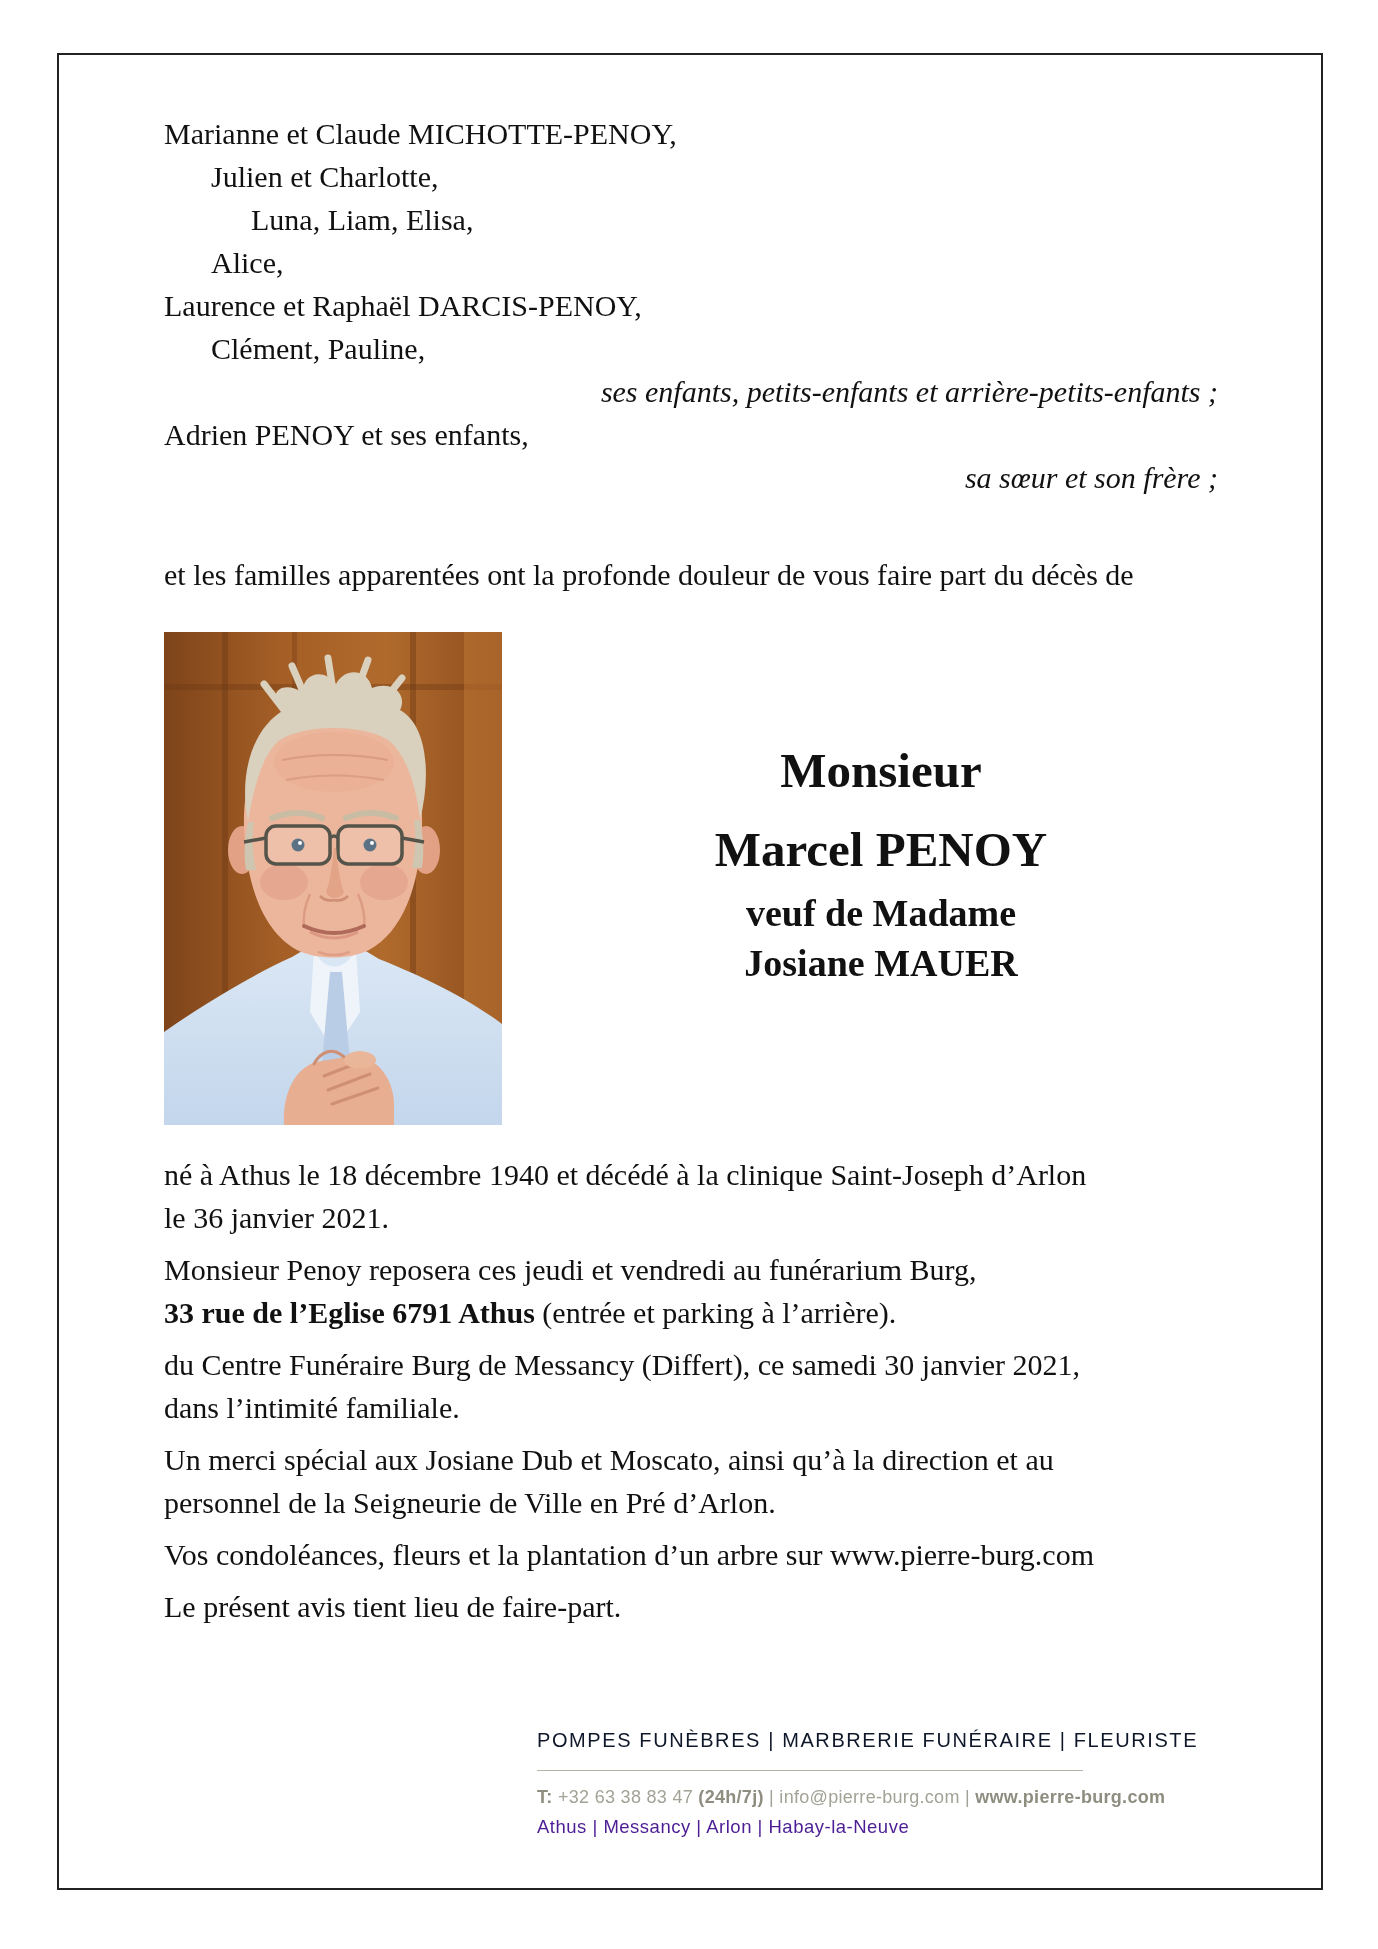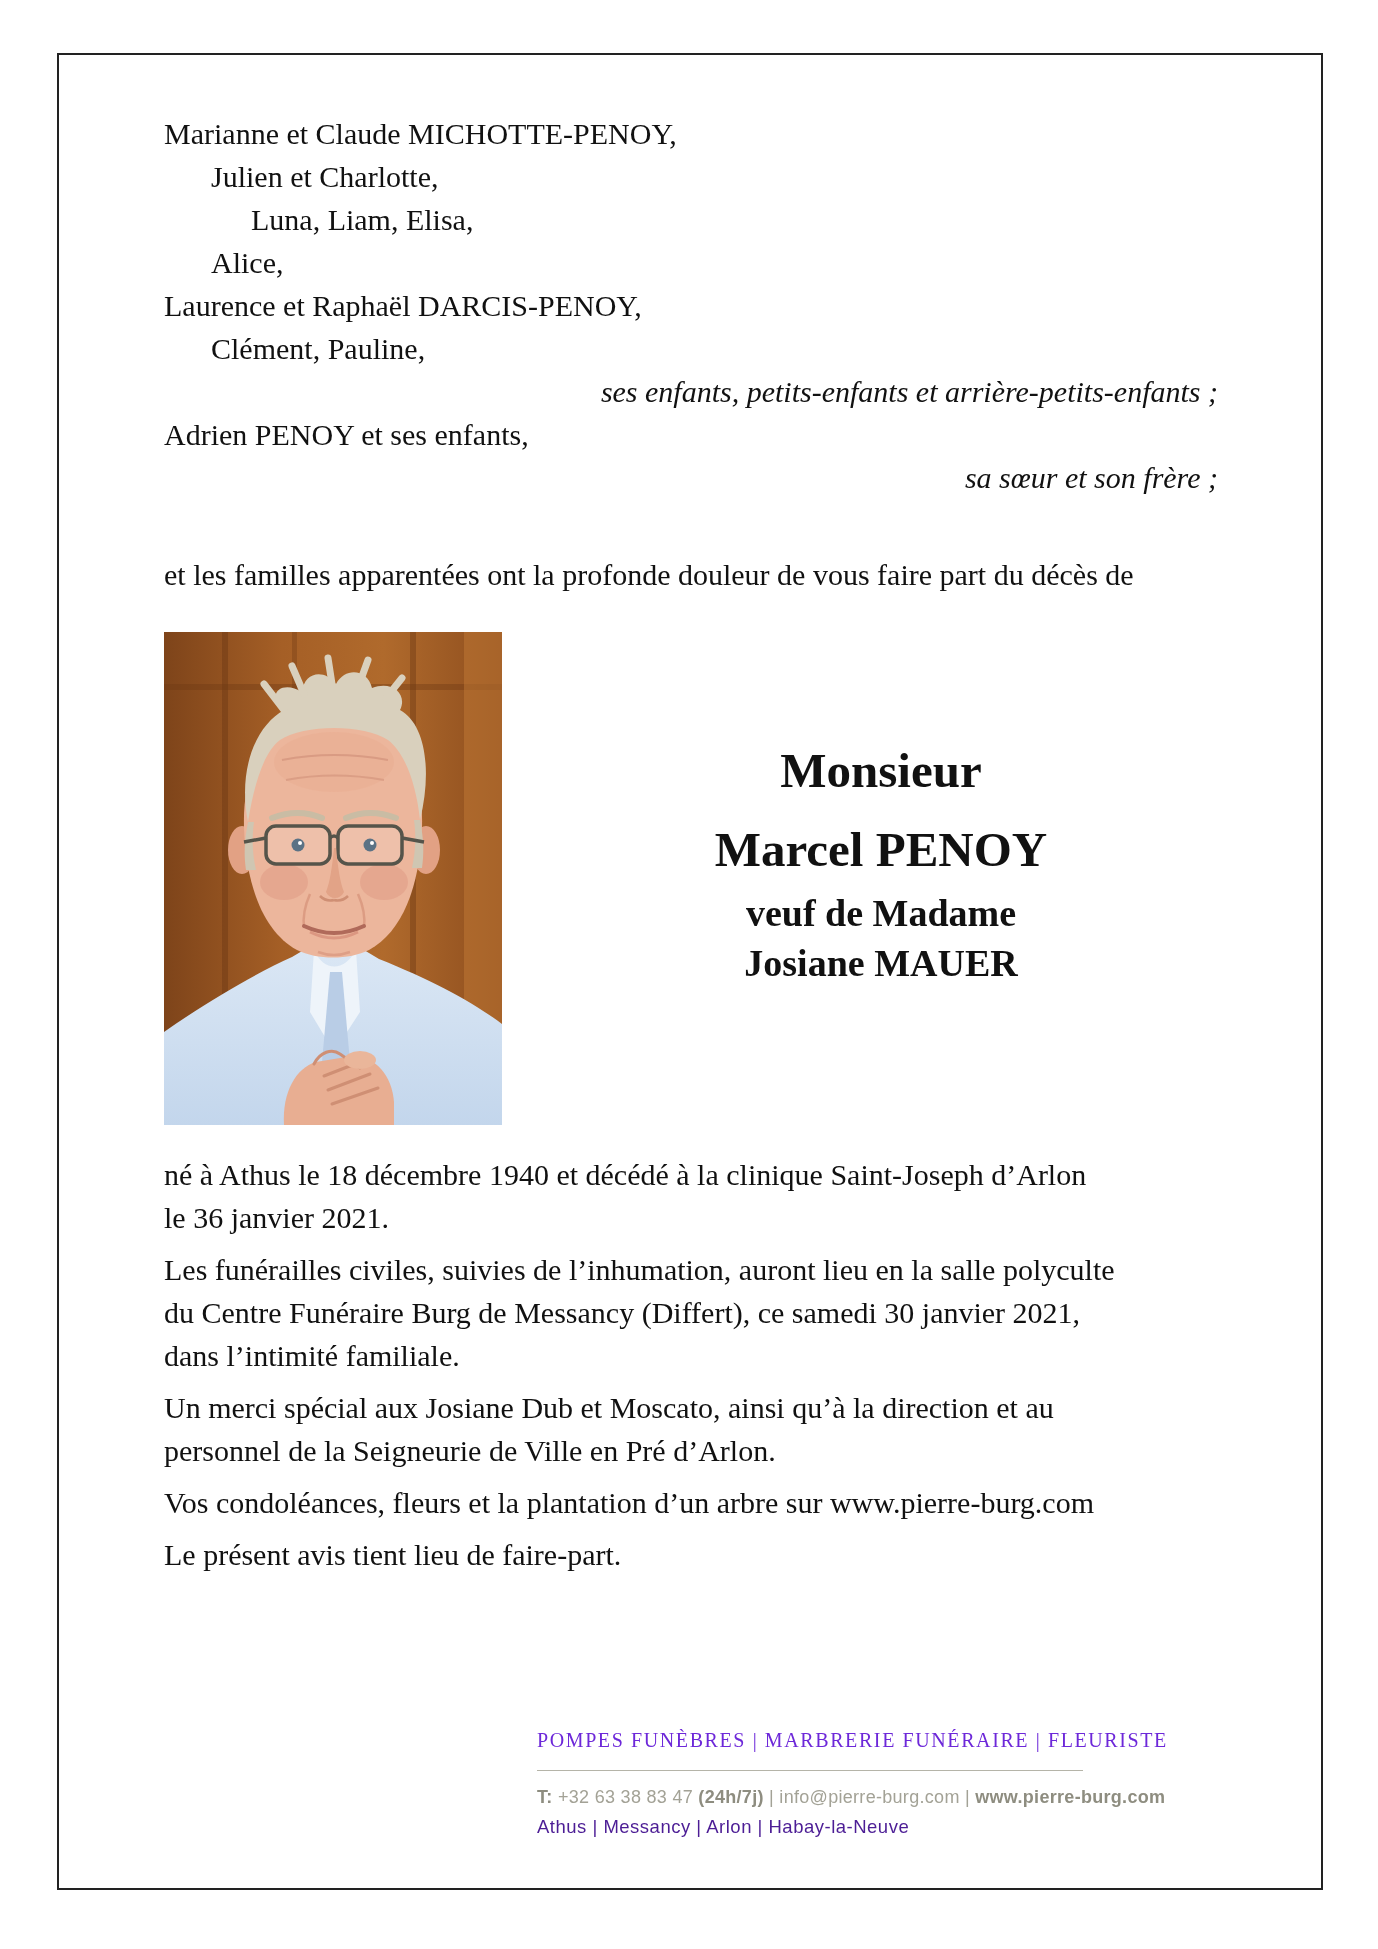--- a/index.html
+++ b/index.html
@@ -54,22 +54,22 @@
     display:flex;align-items:flex-end;
     color:#8a897c;
   }
   .logo-rest{
     font-family:"Liberation Serif", serif;
     font-size:72px;line-height:1;letter-spacing:-1px;
     margin-left:-4px;margin-bottom:-13px;
   }
   .f-services{
     position:absolute;left:537px;top:1729px;width:560px;
-    font-family:Liberation Serif, serif;
-    font-size:20px;letter-spacing:1.6px;color:#6d28d9;white-space:nowrap;
+    font-family:Liberation Sans, sans-serif;
+    font-size:20px;letter-spacing:1.6px;color:#0f172a;white-space:nowrap;
   }
   .f-divider{
     position:absolute;left:537px;top:1770px;width:546px;height:0;
     border-top:1px solid #b5b4a8;
   }
   .f-contact{
     position:absolute;left:537px;top:1787px;width:600px;
     font-family:"Liberation Sans", sans-serif;
     font-size:18px;letter-spacing:.3px;color:#a3a296;white-space:nowrap;
   }
@@ -180,21 +180,24 @@
   <div class="t-line t-name">Marcel PENOY</div>
   <div class="t-line t-widow1">veuf de Madame</div>
   <div class="t-line t-widow2">Josiane MAUER</div>
 
   <div class="paras">
       <div class="para">
         <div class="p-line"><span>né à Athus le 18 décembre 1940 et décédé à la clinique Saint-Joseph d’Arlon</span></div>
         <div class="p-line"><span>le 36 janvier 2021.</span></div>
       </div>
       <div class="para">
-        <div class="p-line"><span>Les funérailles civiles, suivies de l’inhumation, auront lieu en la salle polyculte</span></div>
+        <div class="p-line"><span>Monsieur Penoy reposera ces jeudi et vendredi au funérarium Burg,</span></div>
+        <div class="p-line"><b>33 rue de l’Eglise 6791 Athus</b><span> (entrée et parking à l’arrière).</span></div>
+      </div>
+      <div class="para">
         <div class="p-line"><span>du Centre Funéraire Burg de Messancy (Differt), ce samedi 30 janvier 2021,</span></div>
         <div class="p-line"><span>dans l’intimité familiale.</span></div>
       </div>
       <div class="para">
         <div class="p-line"><span>Un merci spécial aux Josiane Dub et Moscato, ainsi qu’à la direction et au</span></div>
         <div class="p-line"><span>personnel de la Seigneurie de Ville en Pré d’Arlon.</span></div>
       </div>
       <div class="para">
         <div class="p-line"><span>Vos condoléances, fleurs et la plantation d’un arbre sur www.pierre-burg.com</span></div>
       </div>

